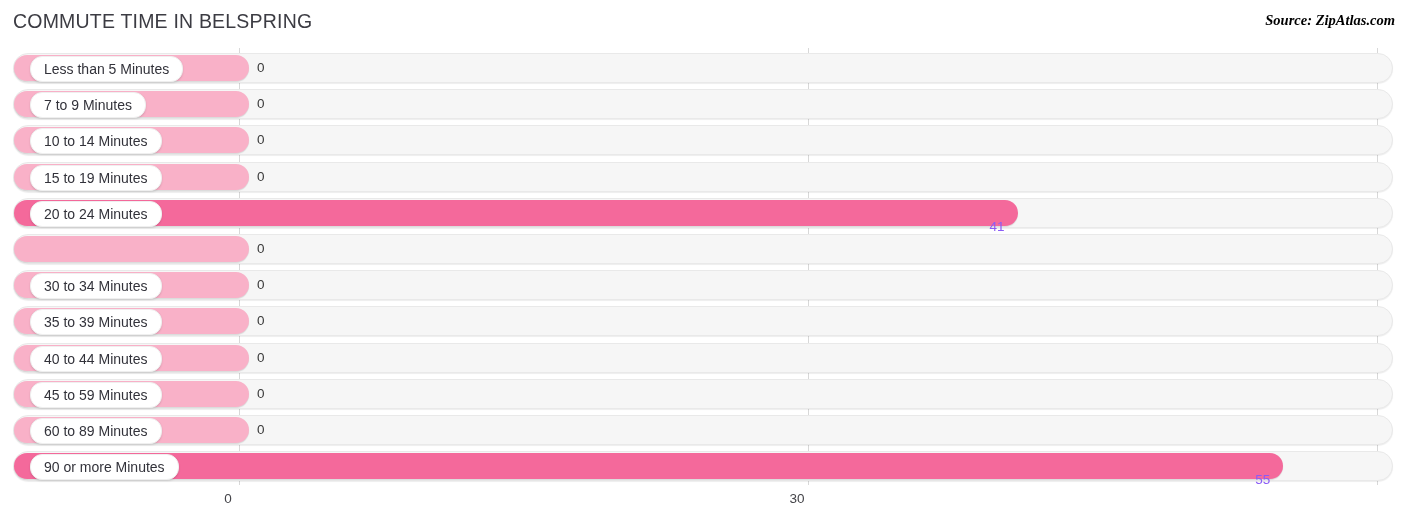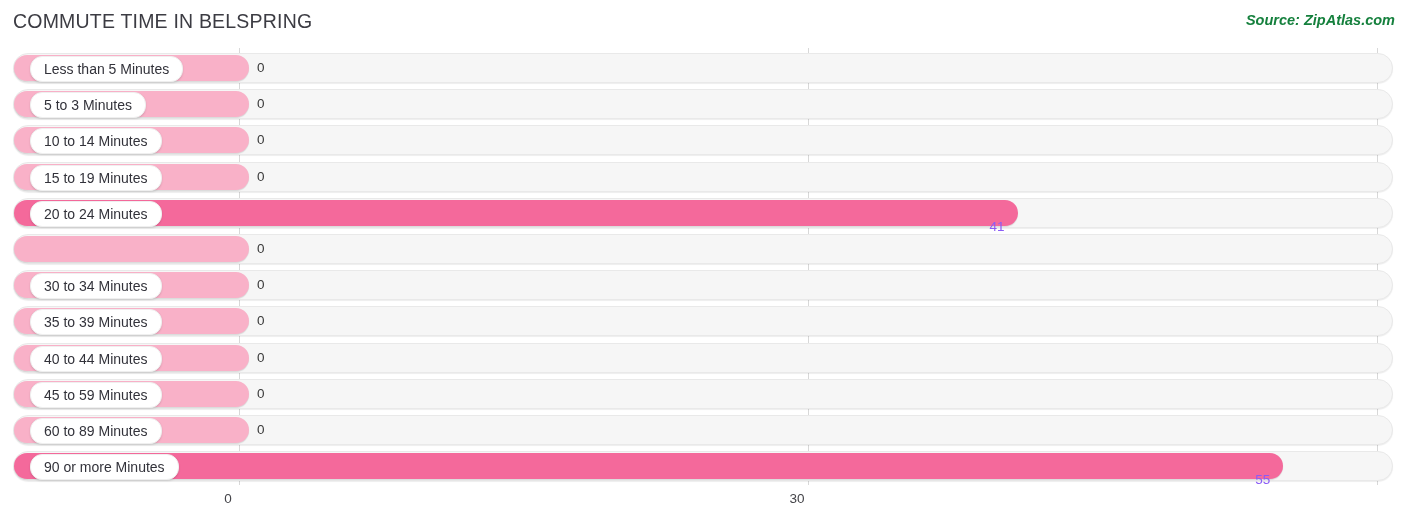--- a/index.html
+++ b/index.html
@@ -33,22 +33,23 @@
     font-weight: 400;
     white-space: nowrap;
   }
   #source-label {
     position: absolute;
     right: 11px;
     top: 12px;
     font-size: 14.5px;
     font-style: italic;
     font-weight: bold;
-    color: #15803d;
-    white-space: nowrap;
+    color: #000000;
+    white-space: nowrap;
+    font-family: Liberation Serif, serif;
   }
 
   
   #plot {
     position: absolute;
     left: 0;
     top: 48px;
     width: 1406px;
     height: 437px;
   }
@@ -164,21 +165,21 @@
       <div class="row" style="top: 5px;">
         <div class="track"></div>
         <div class="bar low" style="width: 235px;"></div>
         <div class="bar-value outside" style="left: 244px;">0</div>
         <div class="label-pill">Less than 5 Minutes</div>
       </div>
       <div class="row" style="top: 41.2px;">
         <div class="track"></div>
         <div class="bar low" style="width: 235px;"></div>
         <div class="bar-value outside" style="left: 244px;">0</div>
-        <div class="label-pill">5 to 3 Minutes</div>
+        <div class="label-pill">7 to 9 Minutes</div>
       </div>
       <div class="row" style="top: 77.4px;">
         <div class="track"></div>
         <div class="bar low" style="width: 235px;"></div>
         <div class="bar-value outside" style="left: 244px;">0</div>
         <div class="label-pill">10 to 14 Minutes</div>
       </div>
       <div class="row" style="top: 113.6px;">
         <div class="track"></div>
         <div class="bar low" style="width: 235px;"></div>

